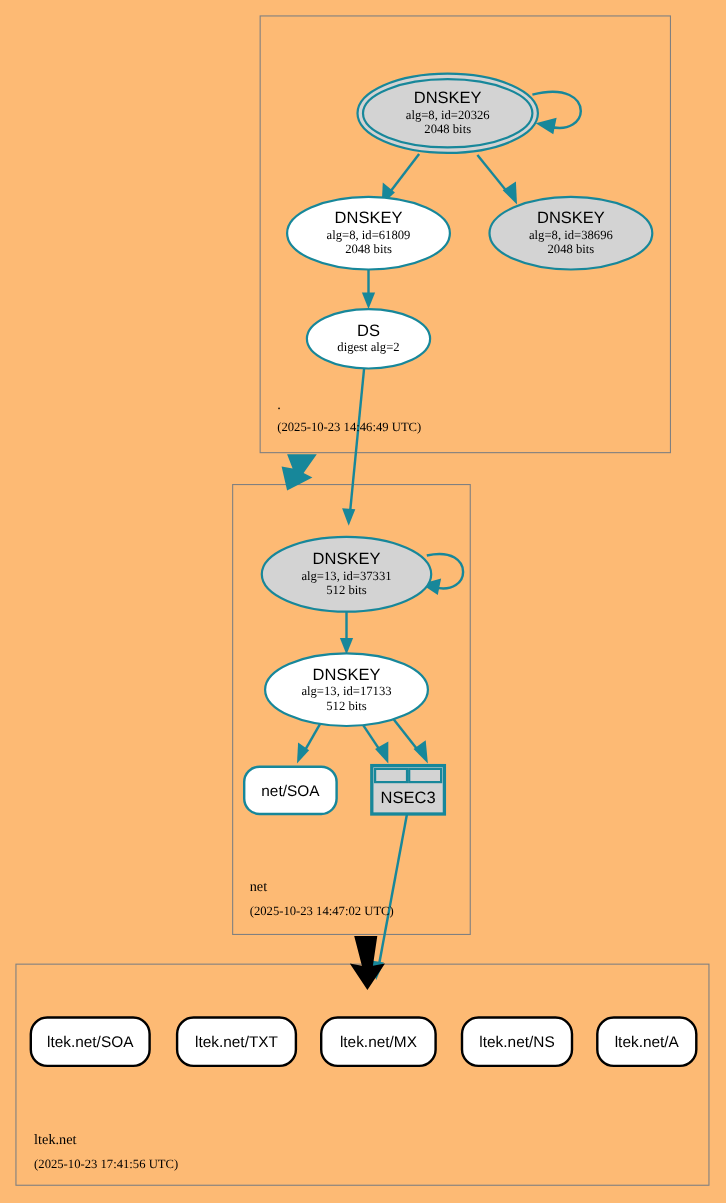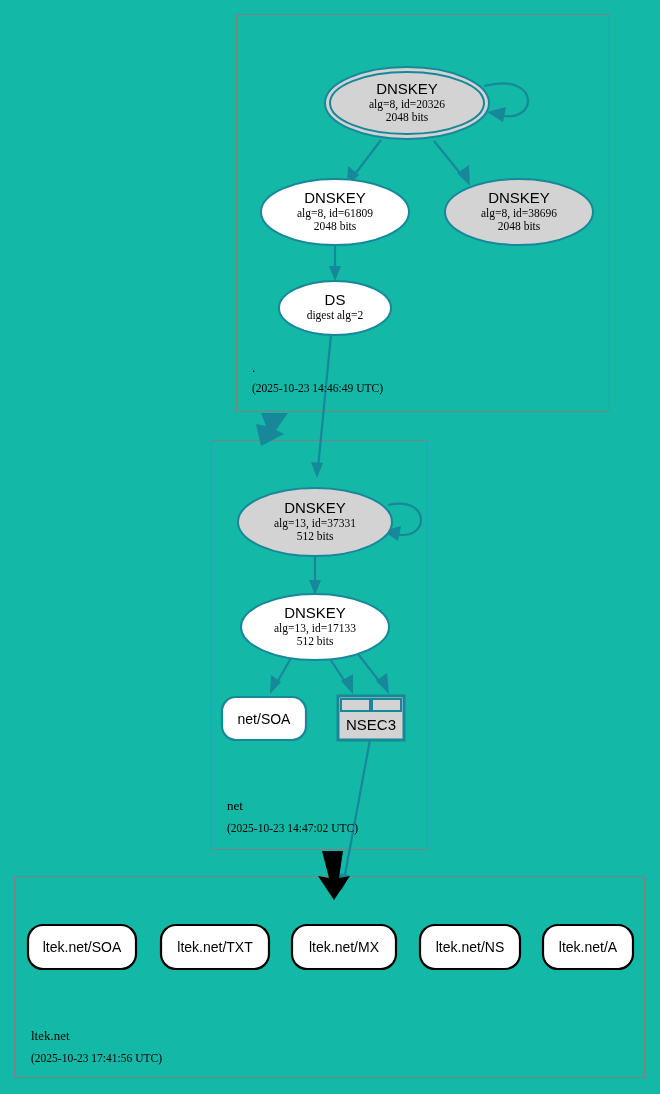--- a/index.html
+++ b/index.html
@@ -7,21 +7,21 @@
     padding: 0;
     background: #ffffff;
   }
   body {
     font-family: "Liberation Sans", sans-serif;
   }
   #canvas {
     position: relative;
     width: 660px;
     height: 1094px;
-    background: #14b8a6;
+    background: #fdba74;
     overflow: hidden;
   }
   svg#graph {
     position: absolute;
     left: 0;
     top: 0;
     width: 660px;
     height: 1094px;
   }
   .zone-box {

